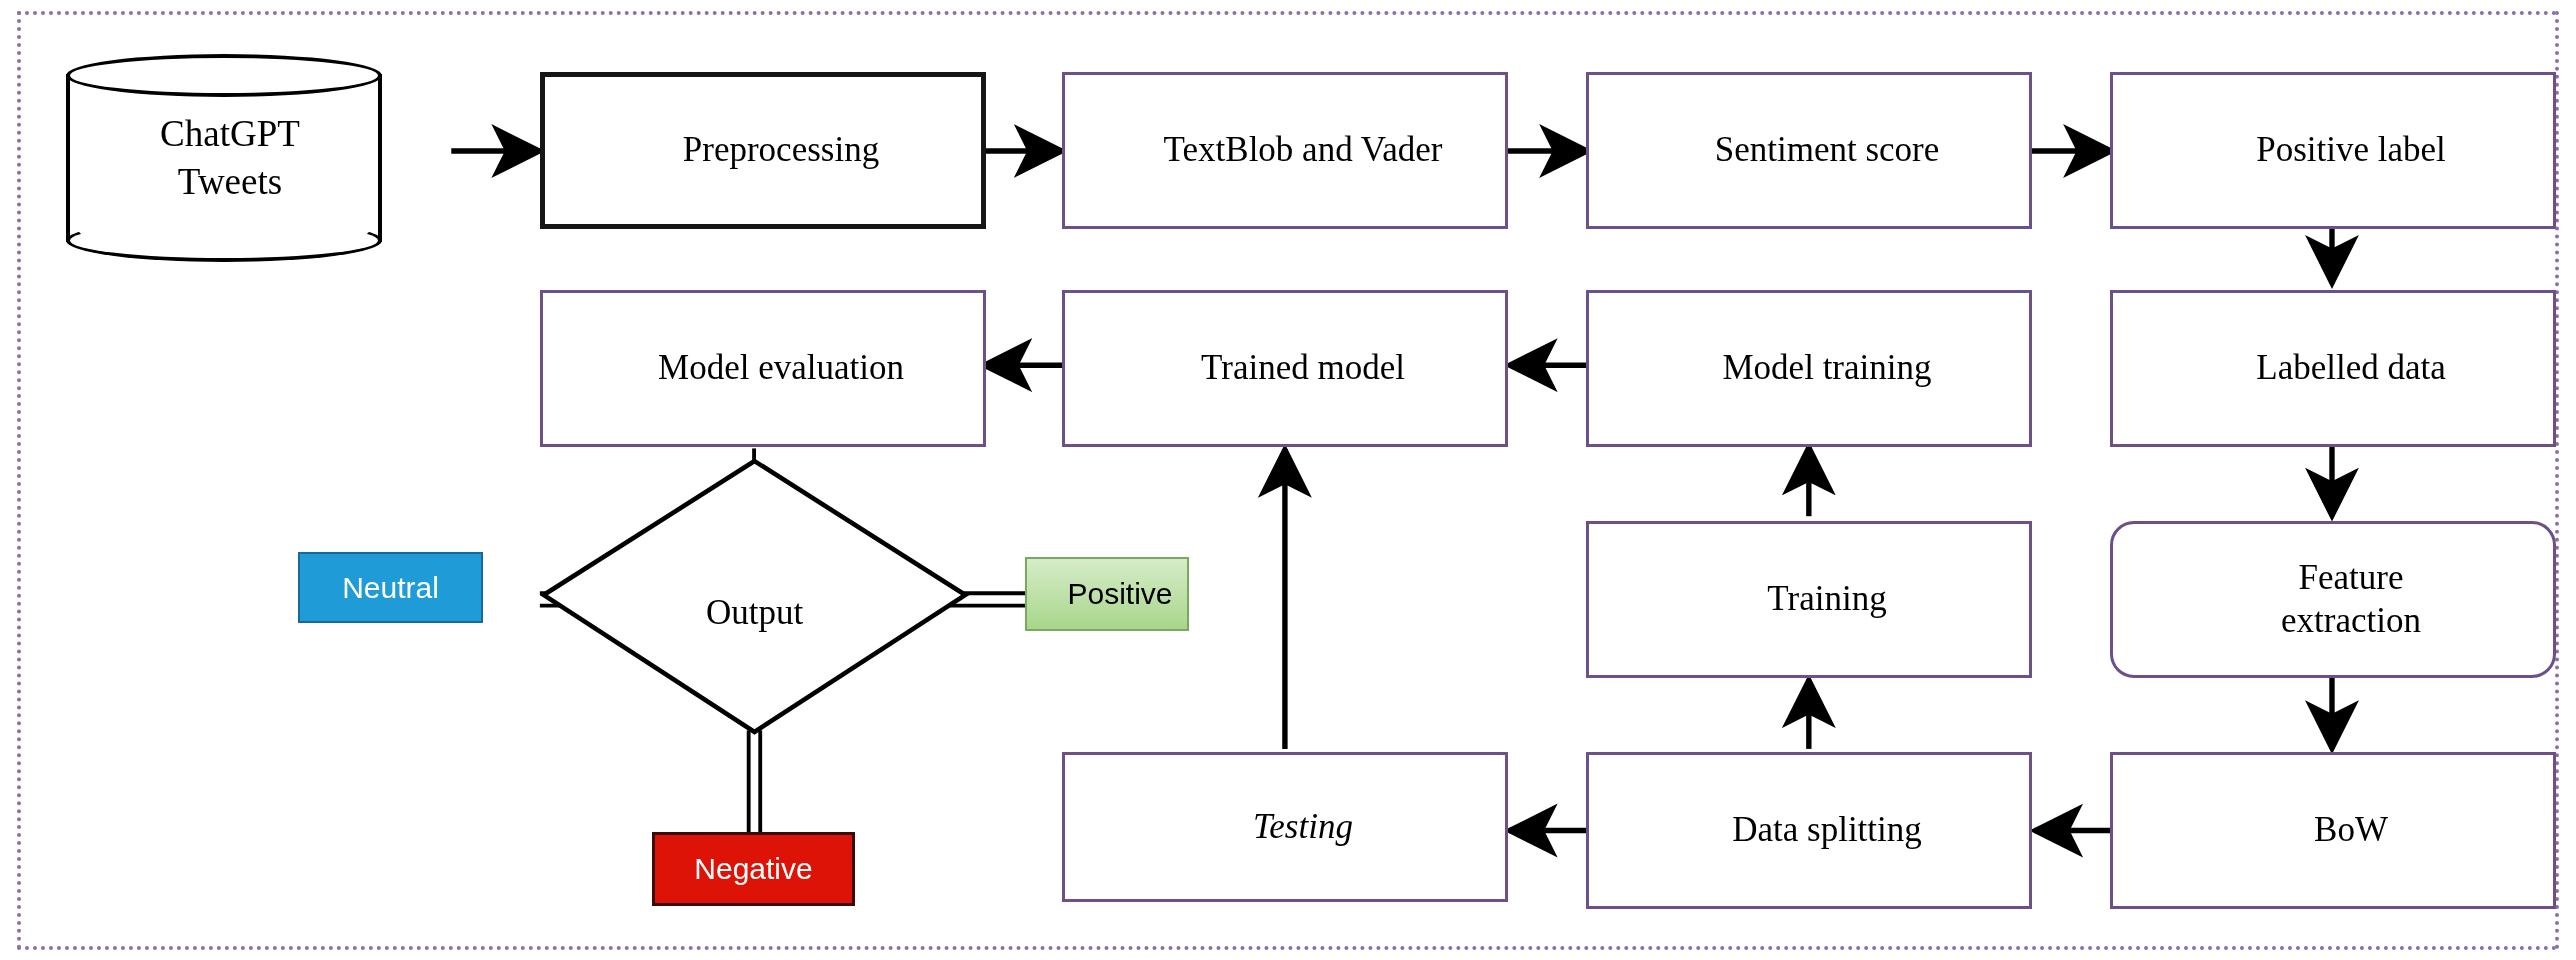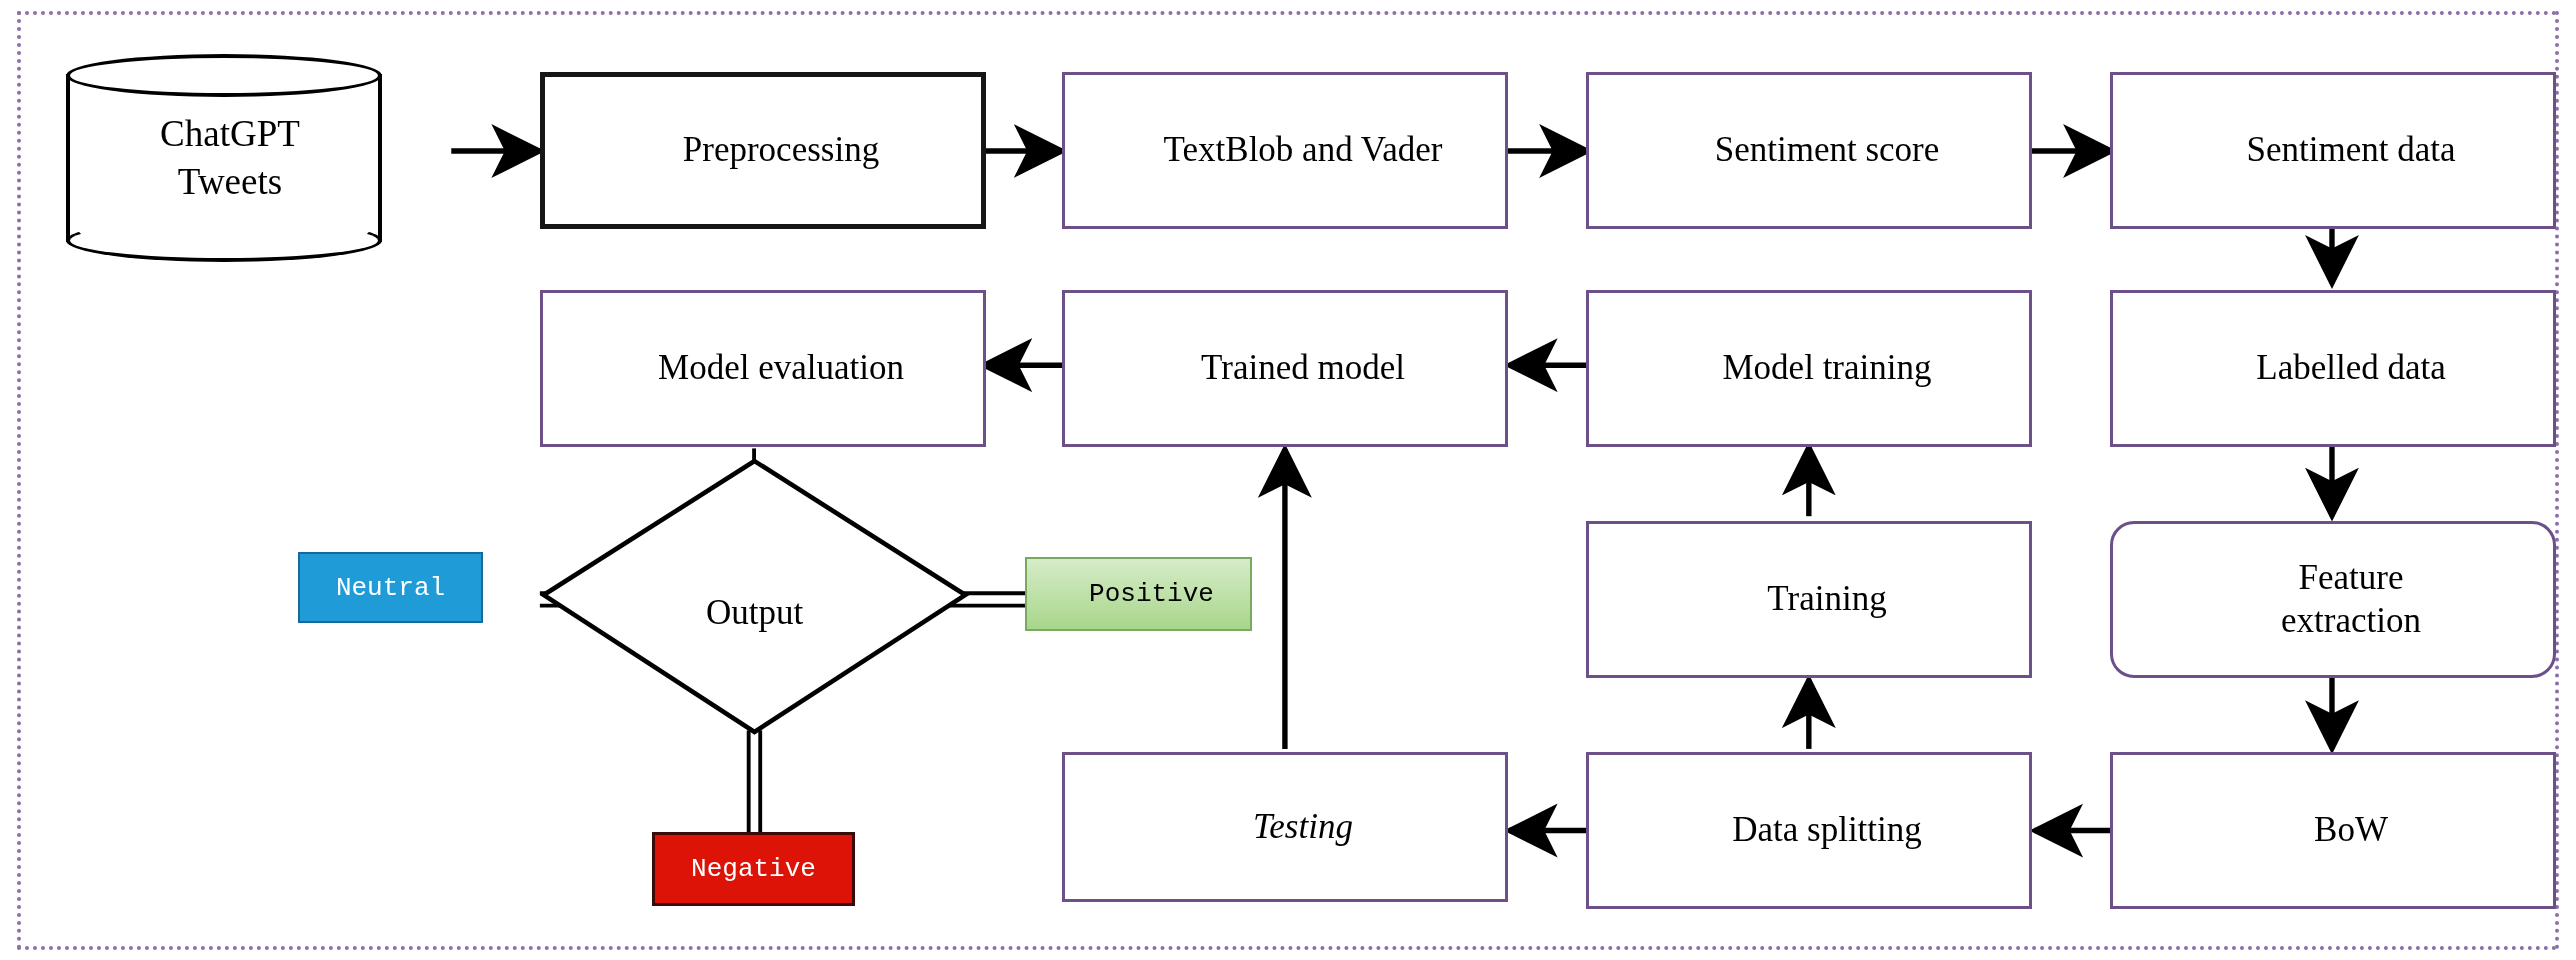--- a/index.html
+++ b/index.html
@@ -71,22 +71,22 @@
   .diamond .dlabel {
     position:absolute; left:0; top:16px; width:100%; height:100%;
     display:flex; align-items:center; justify-content:center;
     font-size:35px; color:#000;
   }
 
   
   .chip {
     position:absolute;
     display:flex; align-items:center; justify-content:center;
-    font-size:26px;
-    font-family:Liberation Mono, monospace;
+    font-size:30px;
+    font-family:Liberation Sans, sans-serif;
   }
   .chip-neutral {
     background:#1f9cd7; color:#ffffff;
     border:2.3px solid #16699a;
   }
   .chip-positive {
     background:linear-gradient(180deg,#d6ecc8 0%,#a8d68b 100%);
     color:#000000;
     border:2.3px solid #79a85e;
   }
@@ -167,21 +167,21 @@
 
   <div class="node" style="left:1062px; top:72px; width:446px; height:157px;">
     <span class="label">TextBlob and Vader</span>
   </div>
 
   <div class="node" style="left:1586px; top:72px; width:446px; height:157px;">
     <span class="label">Sentiment score</span>
   </div>
 
   <div class="node" style="left:2110px; top:72px; width:446px; height:157px;">
-    <span class="label">Sentiment data</span>
+    <span class="label">Positive label</span>
   </div>
 
   <div class="node" style="left:540px; top:290px; width:446px; height:157px;">
     <span class="label">Model evaluation</span>
   </div>
 
   <div class="node" style="left:1062px; top:290px; width:446px; height:157px;">
     <span class="label">Trained model</span>
   </div>
 
@@ -220,21 +220,21 @@
     <svg width="429" height="277" viewBox="0 0 556 360">
       <polygon points="278,4 552,178 278,356 4,178" fill="#ffffff" stroke="#000000" stroke-width="6"></polygon>
     </svg>
     <div class="dlabel">Output</div>
   </div>
 
   <div class="chip chip-neutral" style="left:298px; top:552px; width:185px; height:71px;">
     <span>Neutral</span>
   </div>
 
-  <div class="chip chip-positive" style="left:1025px; top:557px; width:227px; height:74px;padding-left:26px;">
+  <div class="chip chip-positive" style="left:1025px; top:557px; width:164px; height:74px;padding-left:26px;">
     <span>Positive</span>
   </div>
 
   <div class="chip chip-negative" style="left:652px; top:832px; width:203px; height:74px;">
     <span>Negative</span>
   </div>
 
 </div>
 
 

